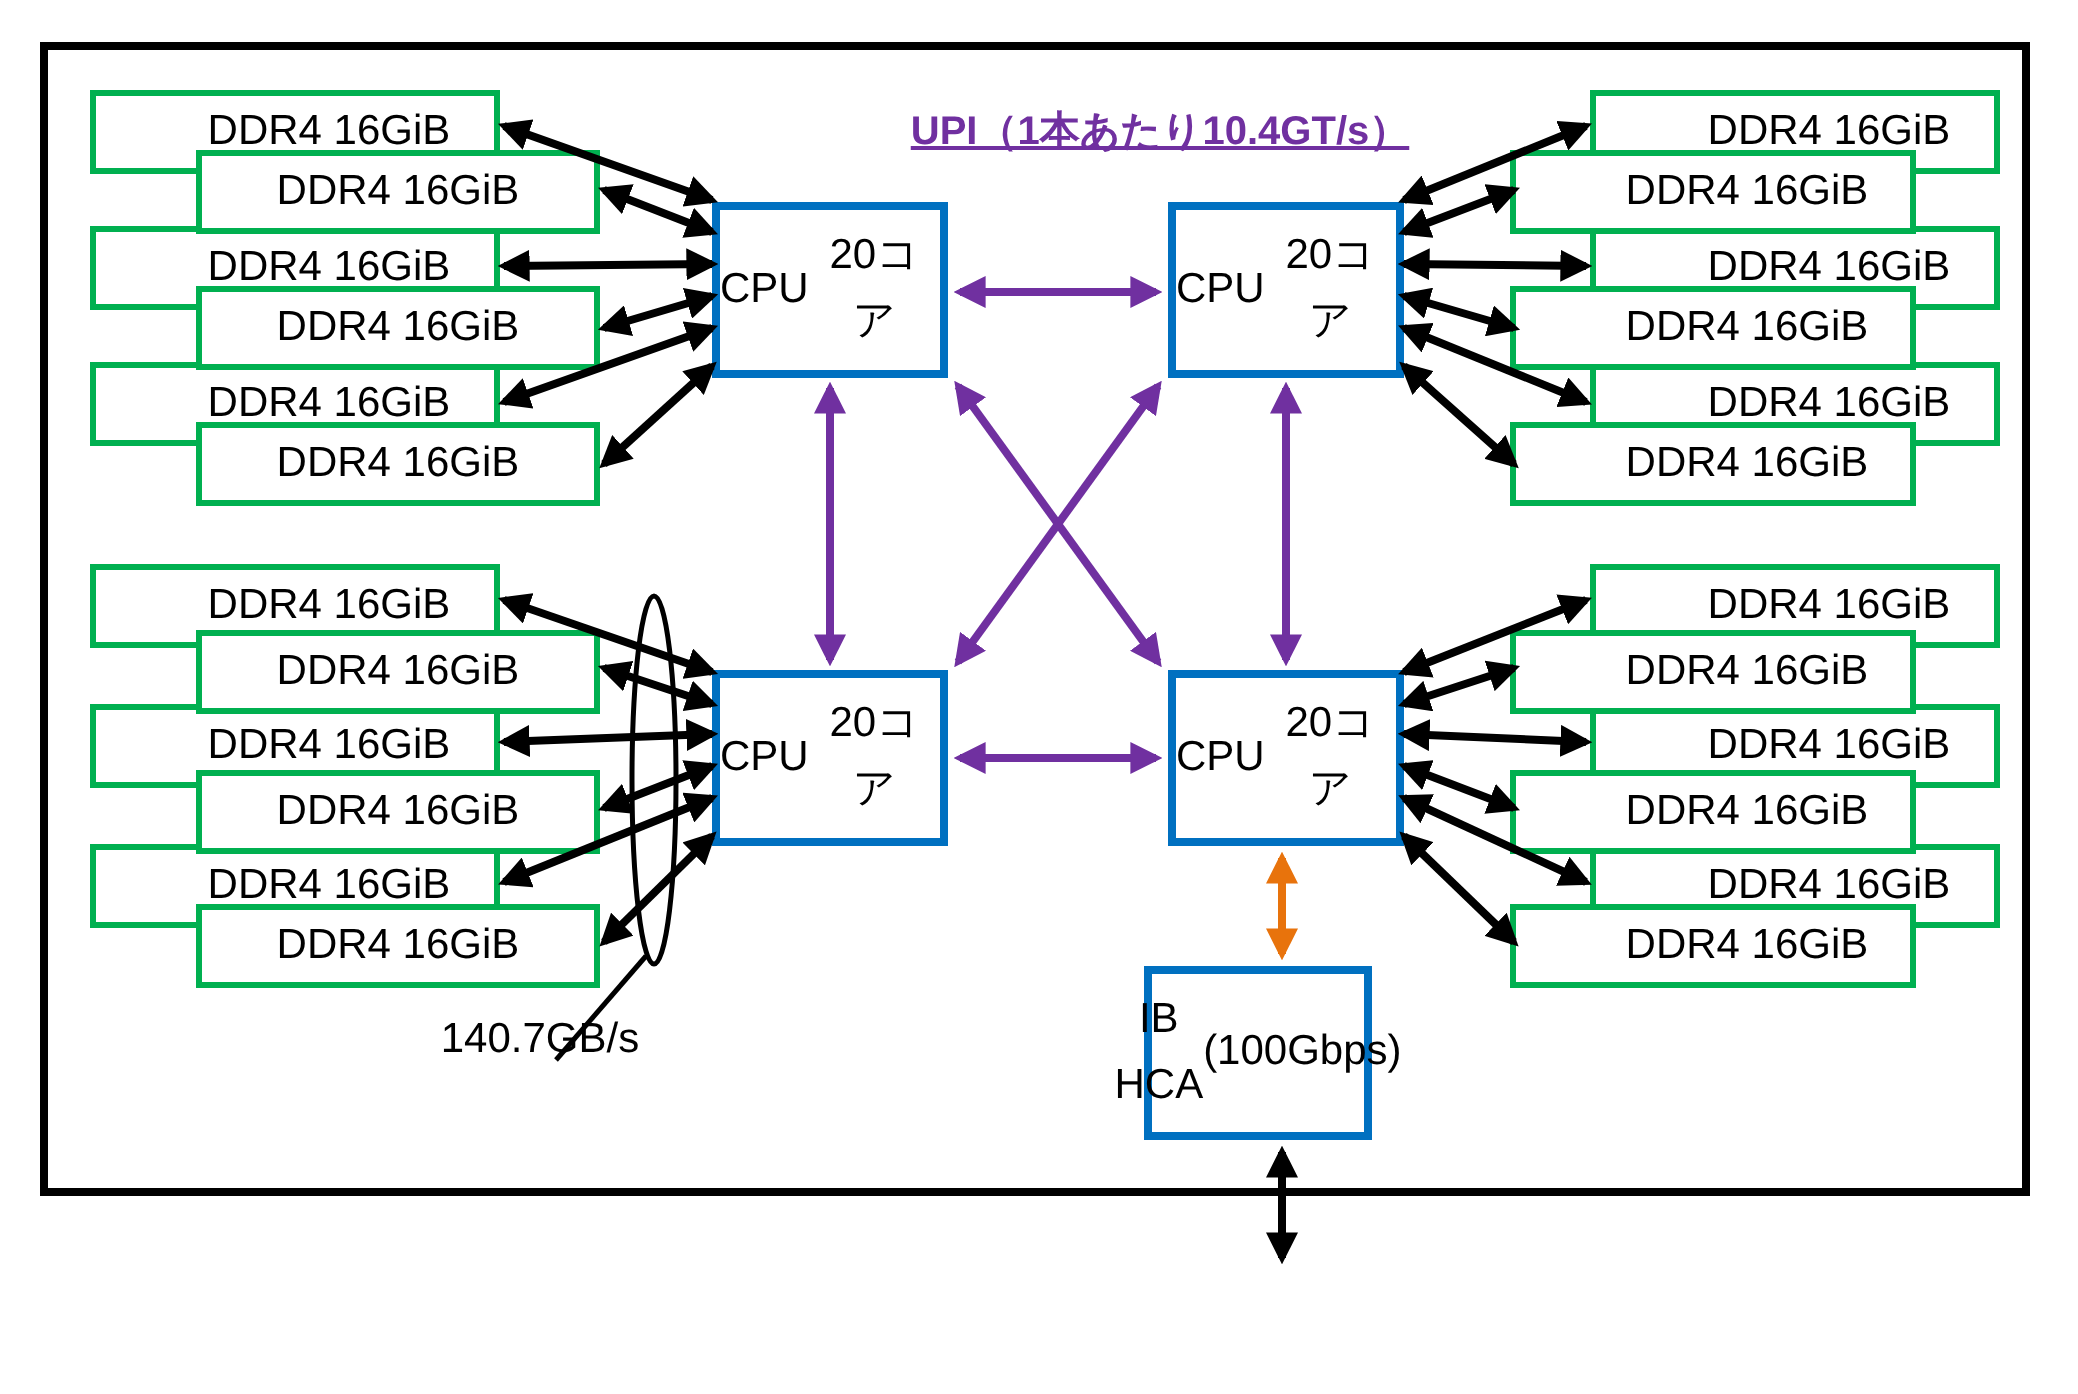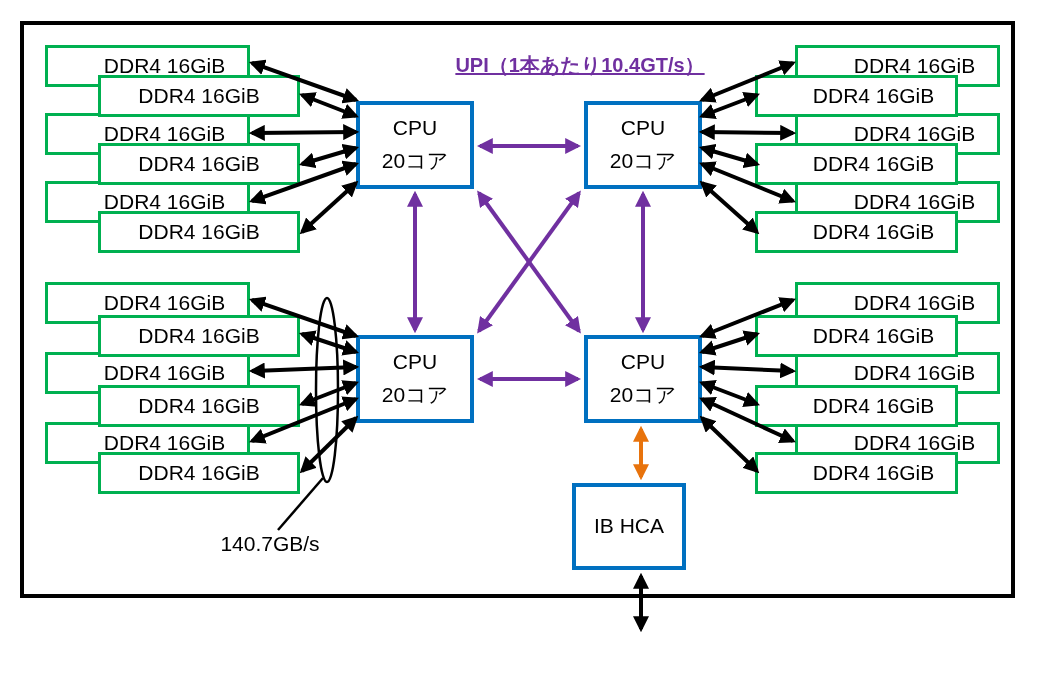--- a/index.html
+++ b/index.html
@@ -8,26 +8,26 @@
   html,body{margin:0;padding:0;background:#ffffff;}
   body{font-family:"Liberation Sans","DejaVu Sans",sans-serif;color:#000;}
   #stage{position:relative;width:1039px;height:697px;background:#fff;overflow:hidden;}
   .boundary{position:absolute;left:20px;top:21px;width:995px;height:577px;border:4px solid var(--c-line);box-sizing:border-box;background:transparent;z-index:0;}
   .ddr{position:absolute;height:42px;border:3px solid var(--c-memory);background:#fff;box-sizing:border-box;
        display:flex;align-items:center;justify-content:center;font-size:21px;white-space:nowrap;}
   .back{z-index:1;}
   .front{z-index:2;}
   .ps{padding-left:34px;}
   .chip{position:absolute;border:4px solid var(--c-cpu);background:#fff;box-sizing:border-box;z-index:3;
-        display:flex;flex-direction:column;align-items:center;justify-content:center;font-size:21px;line-height:1.55;text-align:center;}
+        display:flex;flex-direction:row;align-items:center;justify-content:center;font-size:21px;line-height:1.55;text-align:center;}
   .cpu{width:118px;height:88px;}
   .hca{left:572px;top:483px;width:114px;height:87px;}
   .lbl{position:absolute;z-index:4;text-align:center;white-space:nowrap;}
   .upi-lbl{left:415px;top:52px;width:330px;font-size:20px;font-weight:bold;color:var(--c-upi);text-decoration:underline;}
-  .bw-lbl{left:200px;top:532px;width:140px;font-size:21px;text-align:center;}
+  .bw-lbl{left:200px;top:508px;width:140px;font-size:21px;text-align:center;}
   .net-lbl{left:480px;top:634px;width:330px;font-size:22px;}
   svg.overlay{position:absolute;left:0;top:0;z-index:5;pointer-events:none;}
   .lb{stroke:var(--c-line);stroke-width:4;}
   .lp{stroke:var(--c-upi);stroke-width:4;}
   .lo{stroke:var(--c-hca_link);stroke-width:4;}
   .thin{stroke:var(--c-line);stroke-width:2.5;fill:none;}
   .fb{fill:var(--c-line);} .fp{fill:var(--c-upi);} .fo{fill:var(--c-hca_link);}
 </style>
 </head>
 <body>
@@ -126,20 +126,21 @@
     <span>CPU</span>
     <span>20コア</span>
   </div>
   <div class="chip cpu" style="left:584px;top:335px;">
     <span>CPU</span>
     <span>20コア</span>
   </div>
 
   <div class="chip hca">
     <span>IB HCA</span>
+    <span>(100Gbps)</span>
   </div>
 
   <div class="lbl bw-lbl">140.7GB/s</div>
 
   <svg class="overlay" width="1039" height="697" viewBox="0 0 1039 697">
     <defs>
       <marker id="mbe" viewBox="0 0 10 10" refX="8" refY="5" markerWidth="4" markerHeight="4" orient="auto">
           <path class="fb" d="M0 0 L10 5 L0 10 z"></path>
         </marker>
       <marker id="mbs" viewBox="0 0 10 10" refX="2" refY="5" markerWidth="4" markerHeight="4" orient="auto">

